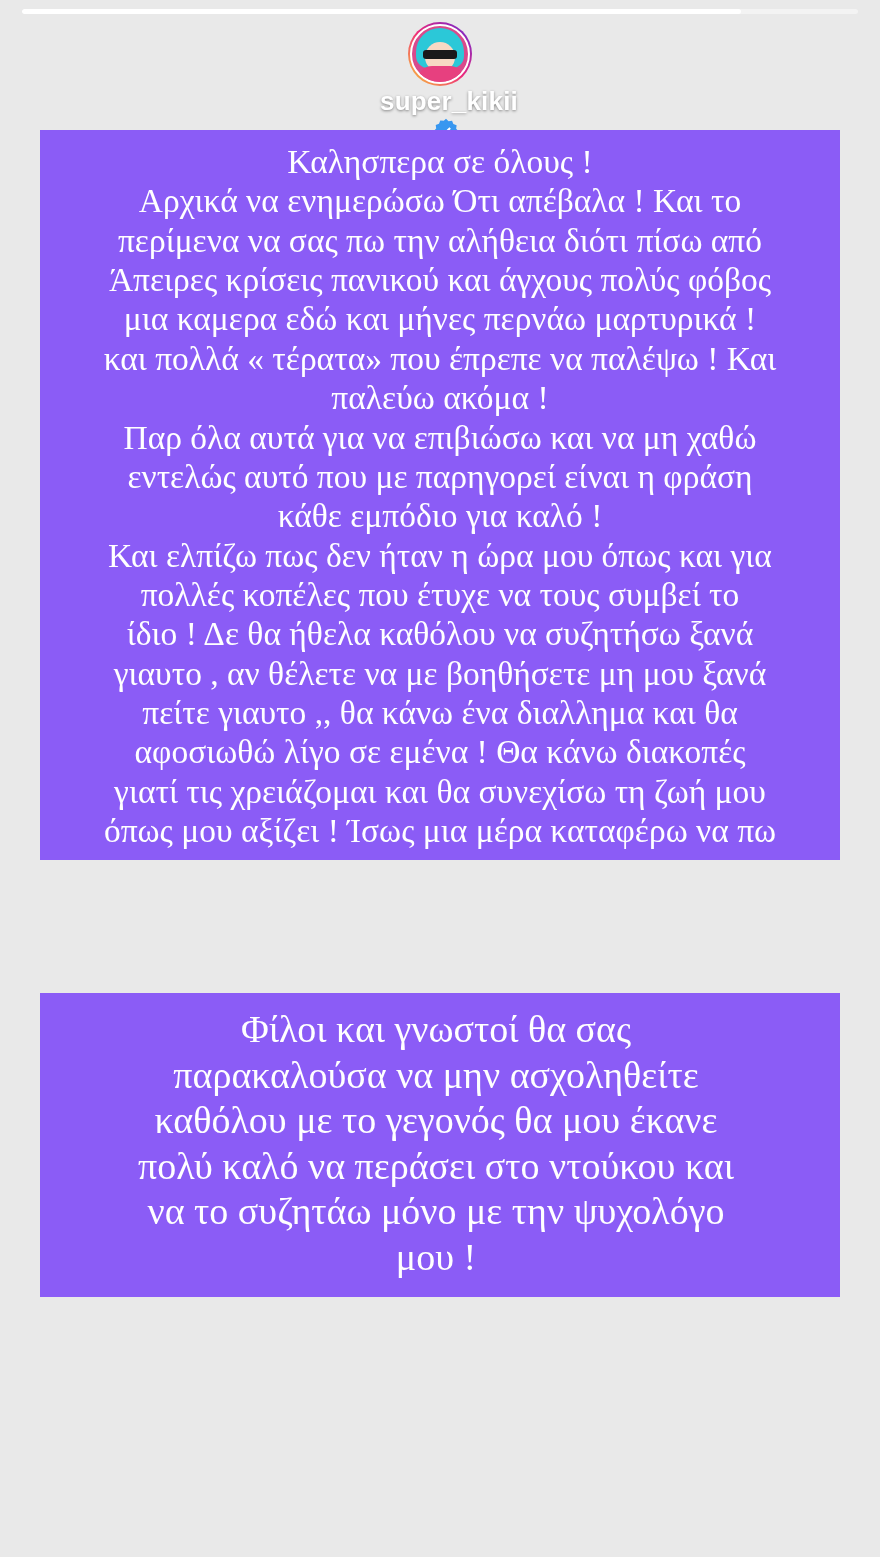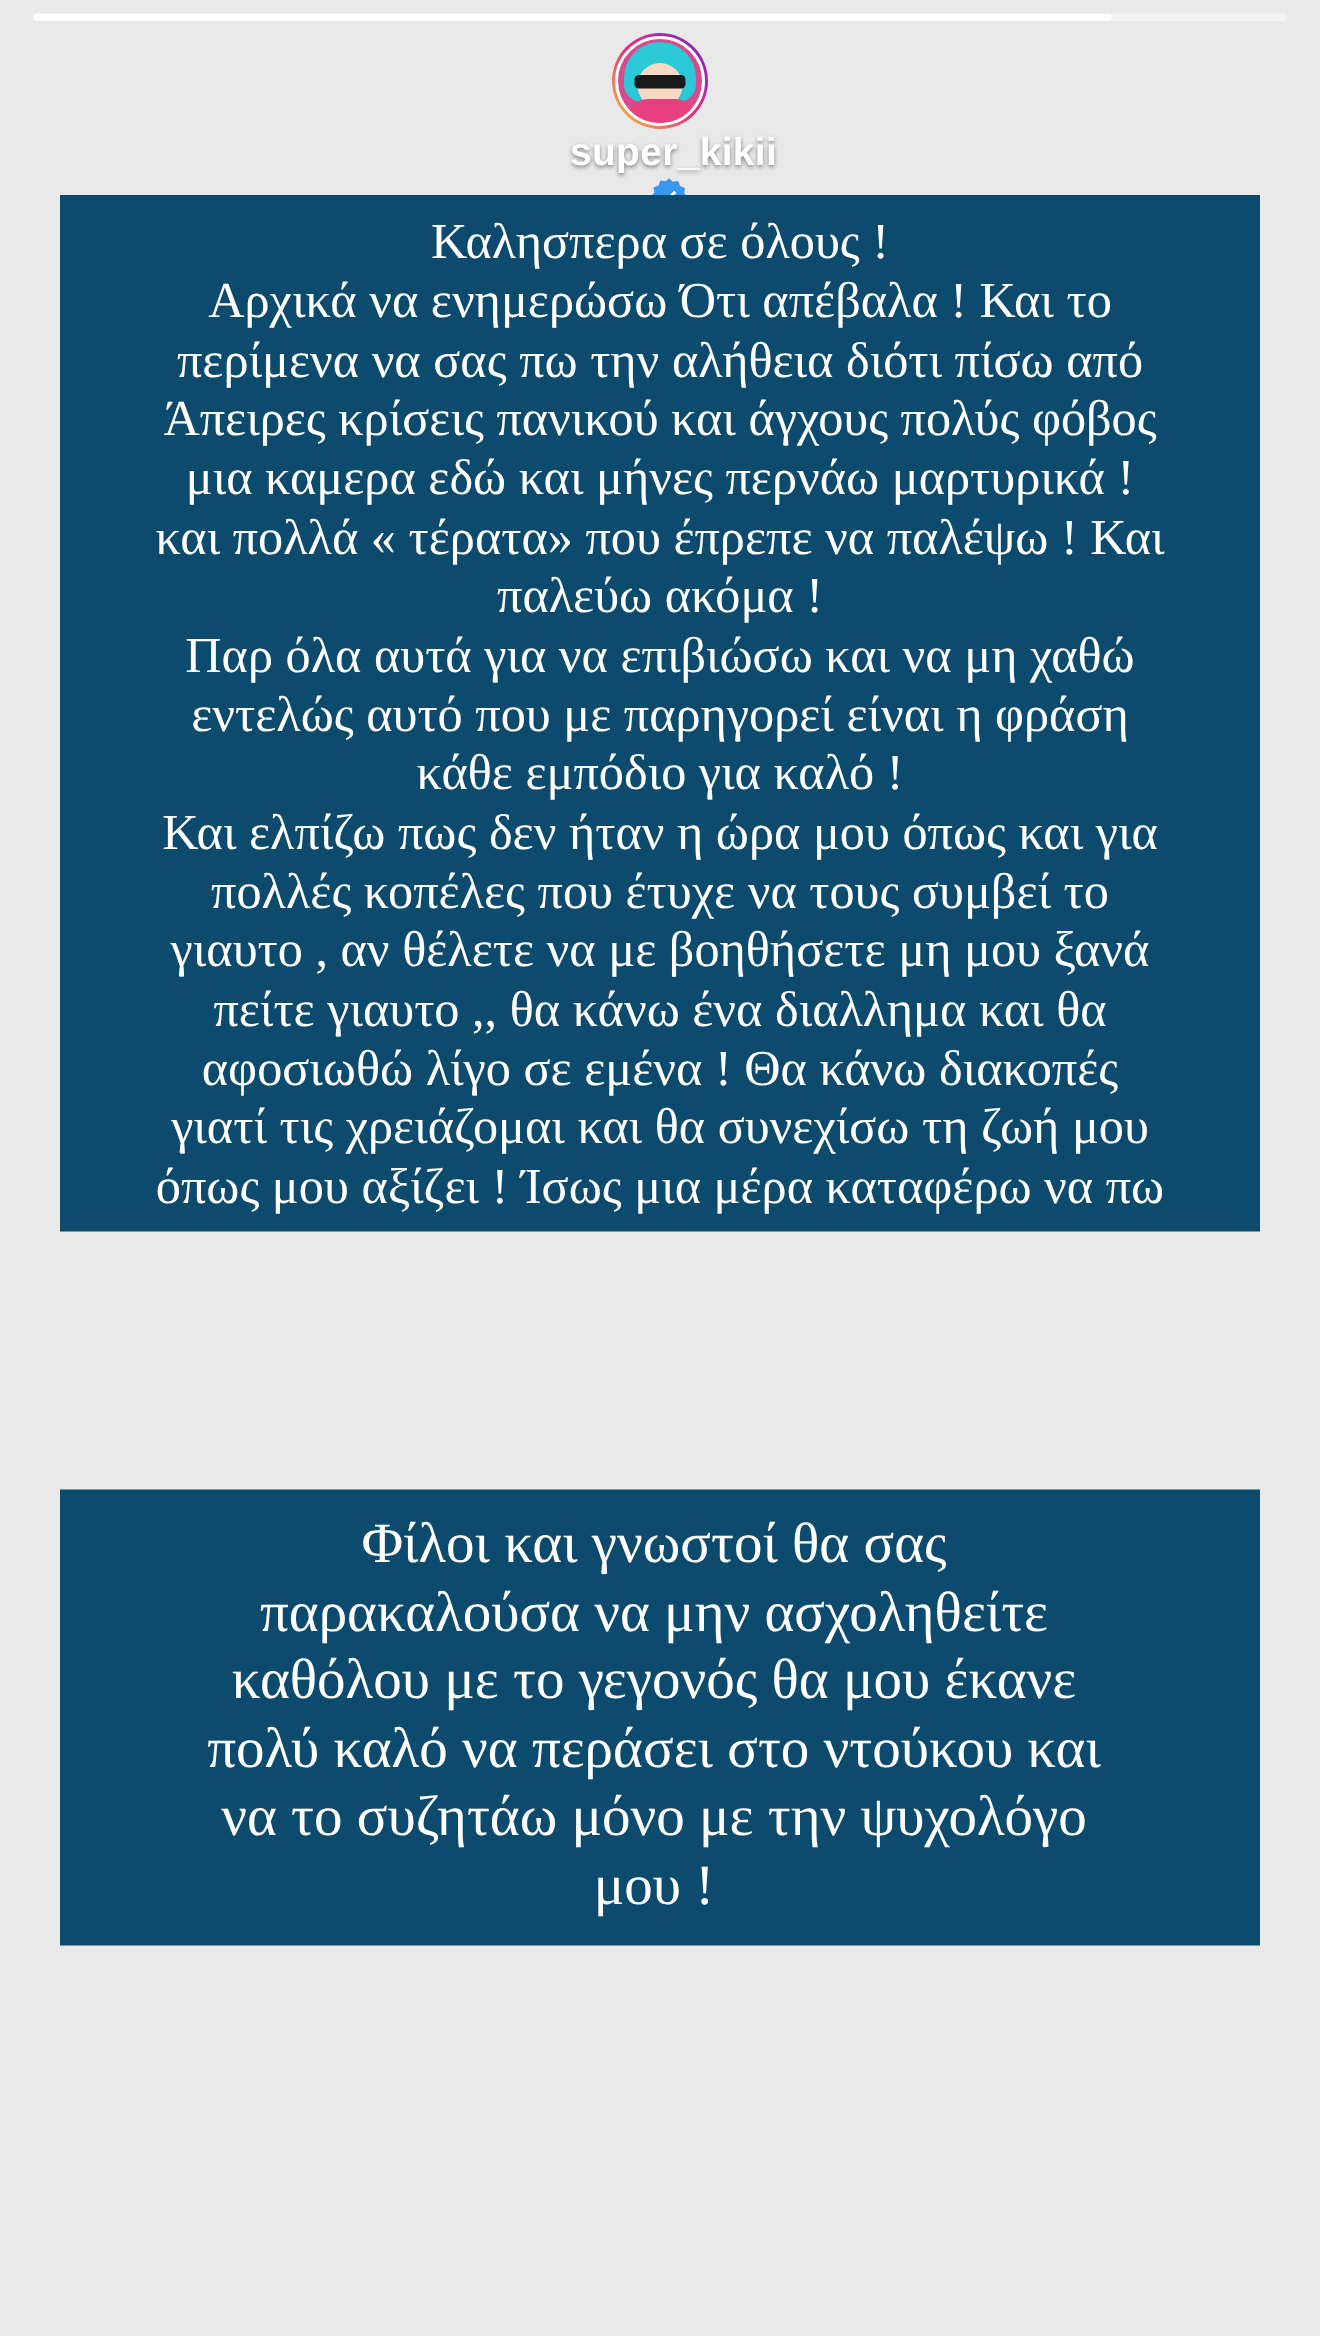--- a/index.html
+++ b/index.html
@@ -152,21 +152,21 @@
     width: 6px;
     height: 6px;
     border-radius: 50%;
     background: #ffffff;
     box-shadow: 0 1px 2px rgba(0,0,0,0.4);
   }
 
   
   .card {
     position: absolute;
-    background: #0c4a6e;
+    background: #8b5cf6;
     color: #ffffff;
     font-family: "Liberation Serif", serif;
     text-align: center;
     box-sizing: border-box;
   }
 
   .card-main {
     left: 40px;
     top: 130px;
     width: 800px;
@@ -232,20 +232,21 @@
     <p>περίμενα να σας πω την αλήθεια διότι πίσω από</p>
     <p>Άπειρες κρίσεις πανικού και άγχους πολύς φόβος</p>
     <p>μια καμερα εδώ και μήνες περνάω μαρτυρικά !</p>
     <p>και πολλά « τέρατα» που έπρεπε να παλέψω ! Και</p>
     <p>παλεύω ακόμα !</p>
     <p>Παρ όλα αυτά για να επιβιώσω και να μη χαθώ</p>
     <p>εντελώς αυτό που με παρηγορεί είναι η φράση</p>
     <p>κάθε εμπόδιο για καλό !</p>
     <p>Και ελπίζω πως δεν ήταν η ώρα μου όπως και για</p>
     <p>πολλές κοπέλες που έτυχε να τους συμβεί το</p>
+    <p>ίδιο ! Δε θα ήθελα καθόλου να συζητήσω ξανά</p>
     <p>γιαυτο , αν θέλετε να με βοηθήσετε  μη μου ξανά</p>
     <p>πείτε γιαυτο ,, θα κάνω ένα διαλλημα και θα</p>
     <p>αφοσιωθώ λίγο σε εμένα ! Θα κάνω διακοπές</p>
     <p>γιατί τις χρειάζομαι και θα συνεχίσω τη ζωή μου</p>
     <p>όπως μου αξίζει ! Ίσως μια μέρα καταφέρω να πω</p>
   </div>
 
   <div class="card card-second">
     <p>Φίλοι και γνωστοί θα σας</p>
     <p>παρακαλούσα να μην ασχοληθείτε</p>

